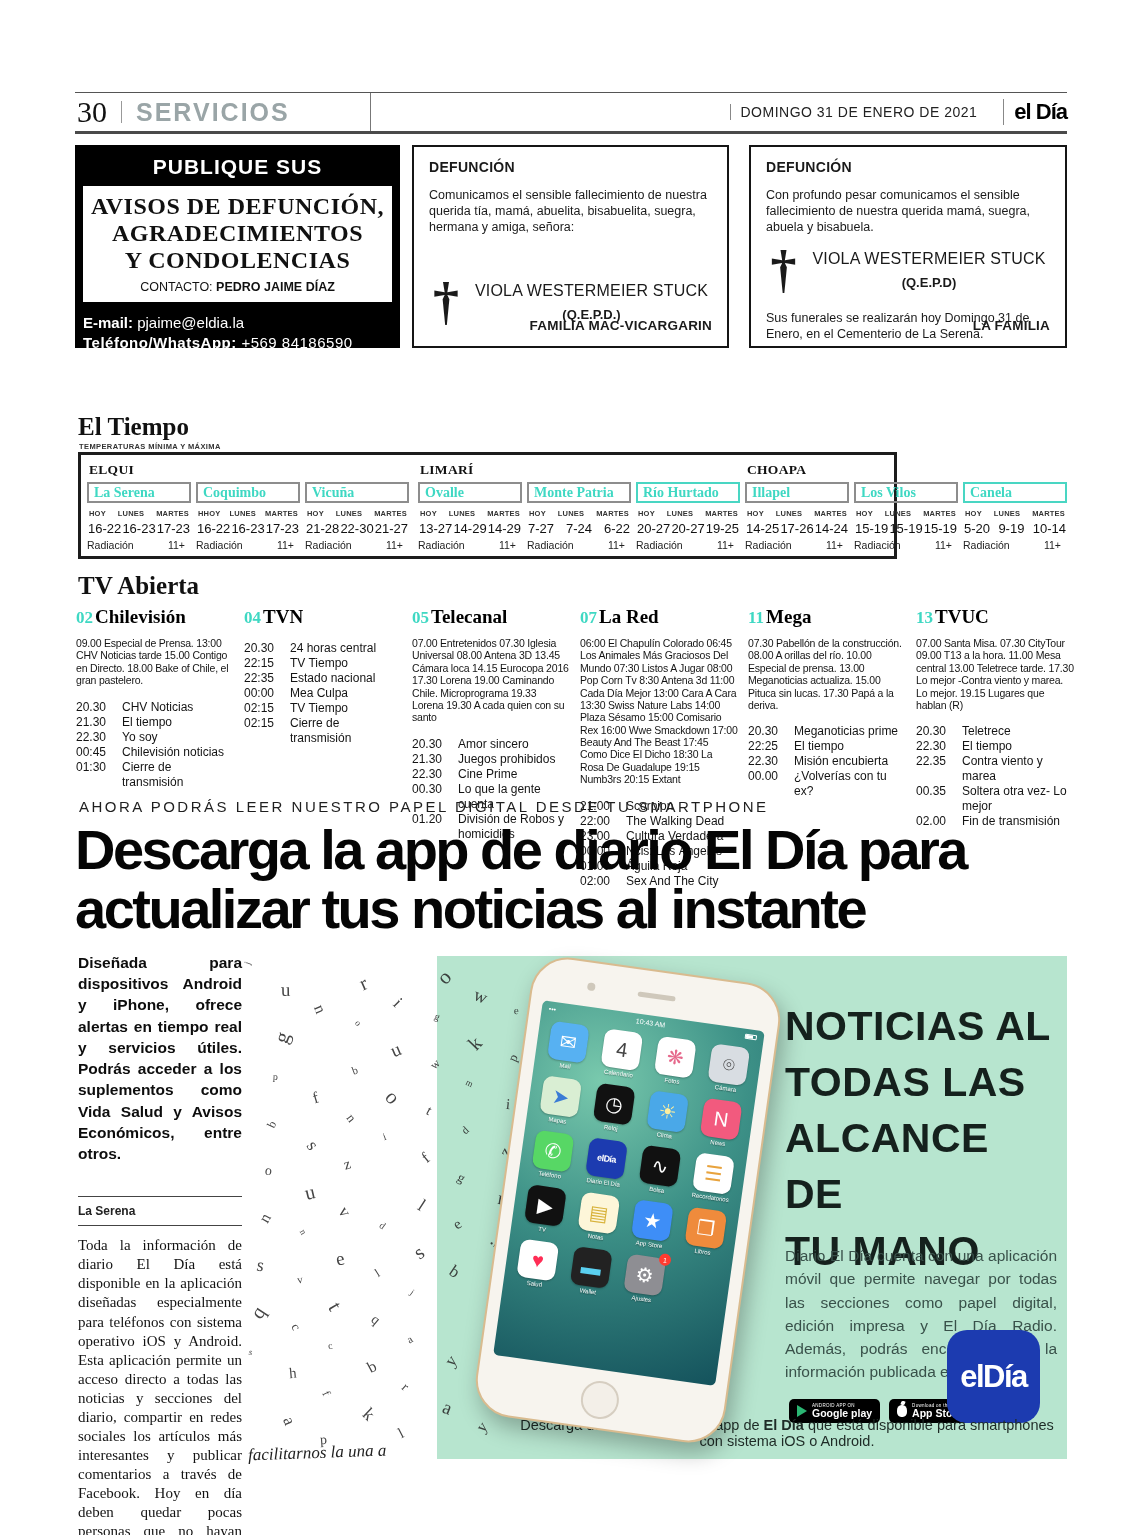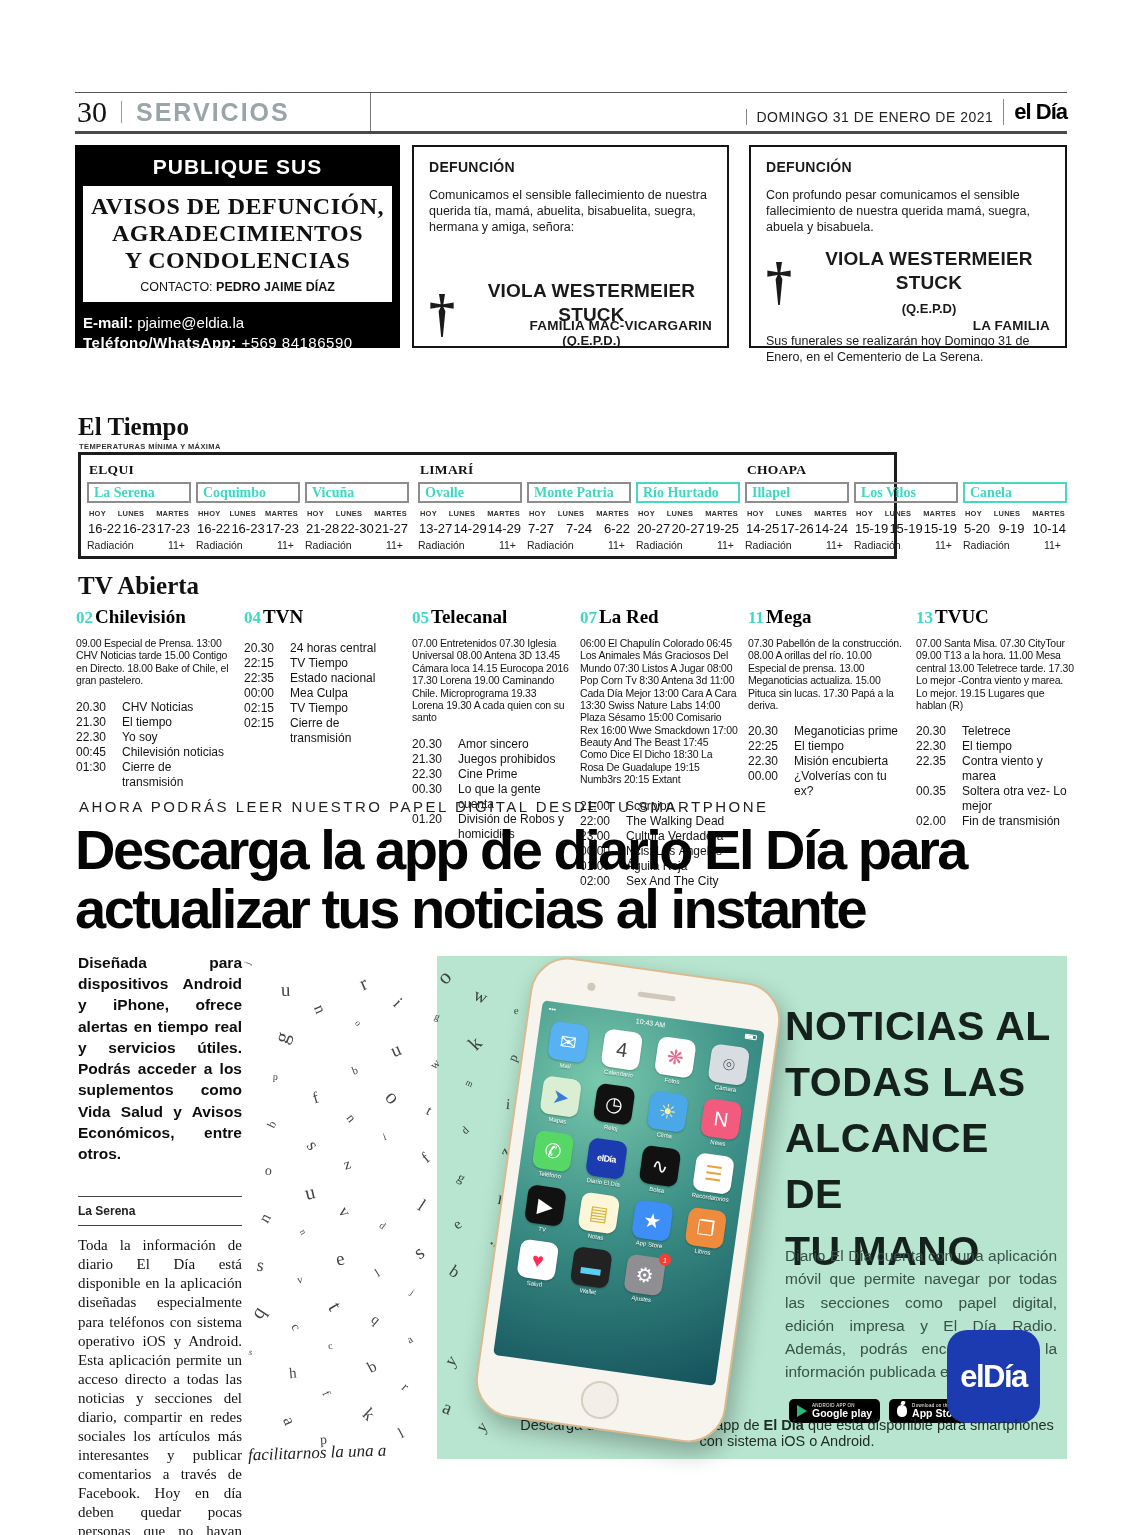--- a/index.html
+++ b/index.html
@@ -14,21 +14,21 @@
   
   .header {
     position:absolute; left:75px; top:92px; width:992px; height:42px;
     border-top:1px solid #555; border-bottom:3px solid #4a4a4a;
     display:flex; align-items:center;
   }
   .hdr-pageno { font-family:"Liberation Serif", serif; font-size:30px; color:#111; padding-left:2px; }
   .hdr-sep1 { border-left:1px solid #999; height:22px; margin:0 14px; }
   .hdr-section { font-size:25px; font-weight:bold; color:#9aa5a7; letter-spacing:2px; }
   .hdr-divider { position:absolute; left:295px; top:0; bottom:0; border-left:1px solid #777; }
-  .hdr-right { margin-left:auto; display:flex; align-items:flex-end; gap:10px; }
+  .hdr-right { margin-left:auto; display:flex; align-items:center; gap:26px; }
   .hdr-date { font-size:14px; color:#222; letter-spacing:.5px; border-left:1px solid #888; padding-left:10px; }
   .hdr-brand { font-size:22px; font-weight:800; color:#000; letter-spacing:-1px; border-left:1px solid #888; padding-left:10px; }
 
   
   .pub-ad { position:absolute; left:75px; top:145px; width:325px; height:203px; background:#000; color:#fff; padding:7px 8px 8px 8px; display:flex; flex-direction:column; }
   .pub-top { text-align:center; font-size:21px; font-weight:bold; letter-spacing:1px; padding:3px 0 7px 0; }
   .pub-inner { background:#fff; color:#111; text-align:center; padding:7px 4px 8px 4px; }
   .pub-line { font-family:"Liberation Serif", serif; font-size:24px; font-weight:bold; letter-spacing:.5px; line-height:1.12; }
   .pub-contact { font-size:12.5px; margin-top:6px; color:#111; }
   .pub-contact b { font-weight:bold; }
@@ -41,21 +41,21 @@
   .obit { position:absolute; top:145px; height:203px; border:2px solid #151515; background:#fff; padding:12px 15px; font-size:12.5px; line-height:1.28; color:#1a1a1a; }
   .obit-a { left:412px; width:317px; }
   .obit-b { left:749px; width:318px; }
   .obit-heading { font-weight:bold; font-size:14px; letter-spacing:.3px; margin-bottom:10px; }
   .obit-body { text-align:left; }
   .obit-center { display:flex; justify-content:center; align-items:center; gap:16px; }
   .obit-a .obit-center { margin-top:44px; }
   .obit-b .obit-center { margin-top:12px; }
   .obit-cross { font-family:"Liberation Serif", serif; font-size:52px; font-weight:bold; line-height:.9; }
   .obit-nameblock { text-align:center; }
-  .obit-name { font-weight:bold; font-size:19px; letter-spacing:.2px;text-align:center; }
+  .obit-name { font-weight:normal; font-size:16px; letter-spacing:.2px;text-align:center; }
   .obit-qepd { font-weight:bold; font-size:13px; margin-top:5px; }
   .obit-funeral { margin-top:16px; }
   .obit-sign { position:absolute; right:15px; bottom:12px; font-weight:bold; font-size:13.5px; letter-spacing:.2px; }
 
   
   .weather-title { position:absolute; left:78px; top:413px; font-family:"Liberation Serif", serif; font-size:25px; font-weight:bold; }
   .weather-sub { position:absolute; left:79px; top:442px; font-size:7.5px; letter-spacing:.4px; color:#333; font-weight:bold; }
   .weather-box { position:absolute; left:78px; top:452px; width:819px; height:107px; border:3px solid #1c1c1c; background:#fff; padding:5px 6px 0 6px; display:grid; grid-template-columns:331px 327px 1fr; }
   .w-region-name { font-family:"Liberation Serif", serif; font-size:13.5px; font-weight:bold; letter-spacing:.3px; padding:2px 0 4px 2px; }
   .w-cities { display:flex; gap:5px; }

